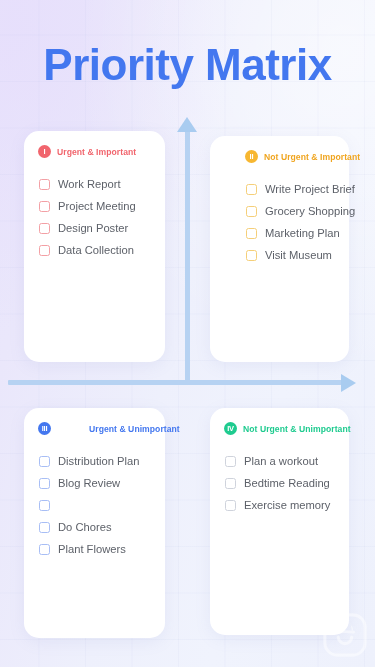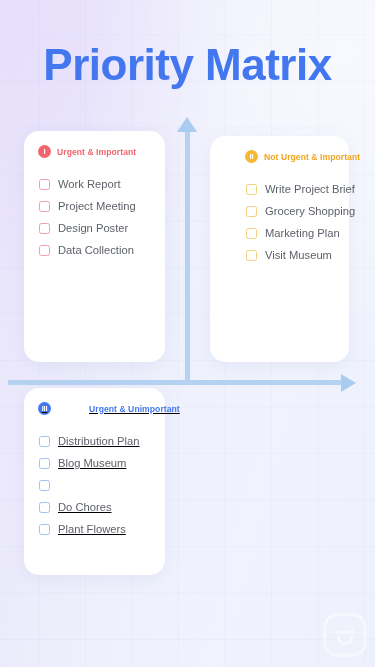--- a/index.html
+++ b/index.html
@@ -84,21 +84,21 @@
   
   .card {
     position:absolute;
     background:#ffffff;
     border-radius:15px;
     box-shadow:0 4px 16px rgba(126,136,196,0.10);
     padding:14px 12px 12px 12px;
   }
   .q1 { left:24px;  top:131px; width:141px; height:231px; }
   .q2 { left:210px; top:136px; width:139px; height:226px;padding-left:33px; }
-  .q3 { left:24px;  top:388px; width:141px; height:187px;text-decoration:underline; }
+  .q3 { left:24px;  top:408px; width:141px; height:230px; }
   .q4 { left:210px; top:408px; width:139px; height:227px; }
 
   
   .q-head {
     display:flex;
     align-items:center;
     gap:6px;
     margin-bottom:10px;
     padding-left:2px;
   }
@@ -234,35 +234,53 @@
     <div class="q-head">
       <span class="badge">III</span>
       <span class="q-title">Urgent &amp; Unimportant</span>
     </div>
     <div class="task">
       <span class="cbox"></span>
       <span class="task-label">Distribution Plan</span>
     </div>
     <div class="task">
       <span class="cbox"></span>
-      <span class="task-label">Blog Museum</span>
+      <span class="task-label">Blog Review</span>
     </div>
     <div class="task">
       <span class="cbox"></span>
     </div>
     <div class="task">
       <span class="cbox"></span>
       <span class="task-label">Do Chores</span>
     </div>
     <div class="task">
       <span class="cbox"></span>
       <span class="task-label">Plant Flowers</span>
     </div>
   </div>
 
+  <div class="card q4 c-green">
+    <div class="q-head">
+      <span class="badge">IV</span>
+      <span class="q-title">Not Urgent &amp; Unimportant</span>
+    </div>
+    <div class="task">
+      <span class="cbox"></span>
+      <span class="task-label">Plan a workout</span>
+    </div>
+    <div class="task">
+      <span class="cbox"></span>
+      <span class="task-label">Bedtime Reading</span>
+    </div>
+    <div class="task">
+      <span class="cbox"></span>
+      <span class="task-label">Exercise memory</span>
+    </div>
+  </div>
 
   <svg class="watermark" viewBox="0 0 48 48">
     <rect x="3" y="3" width="42" height="42" rx="13" ry="13" fill="none" stroke="#ffffff" stroke-width="3.2" opacity="0.85"></rect>
     <path d="M15 21 q9 -1 18 0" fill="none" stroke="#ffffff" stroke-width="3" stroke-linecap="round" opacity="0.85"></path>
     <path d="M30 13.5 q3.5 2.5 1.5 7.5" fill="#ffffff" opacity="0.85"></path>
     <path d="M17 26 a7 7 0 0 0 14 0" fill="none" stroke="#ffffff" stroke-width="3.2" stroke-linecap="round" opacity="0.85"></path>
   </svg>
 
 </div>
 

